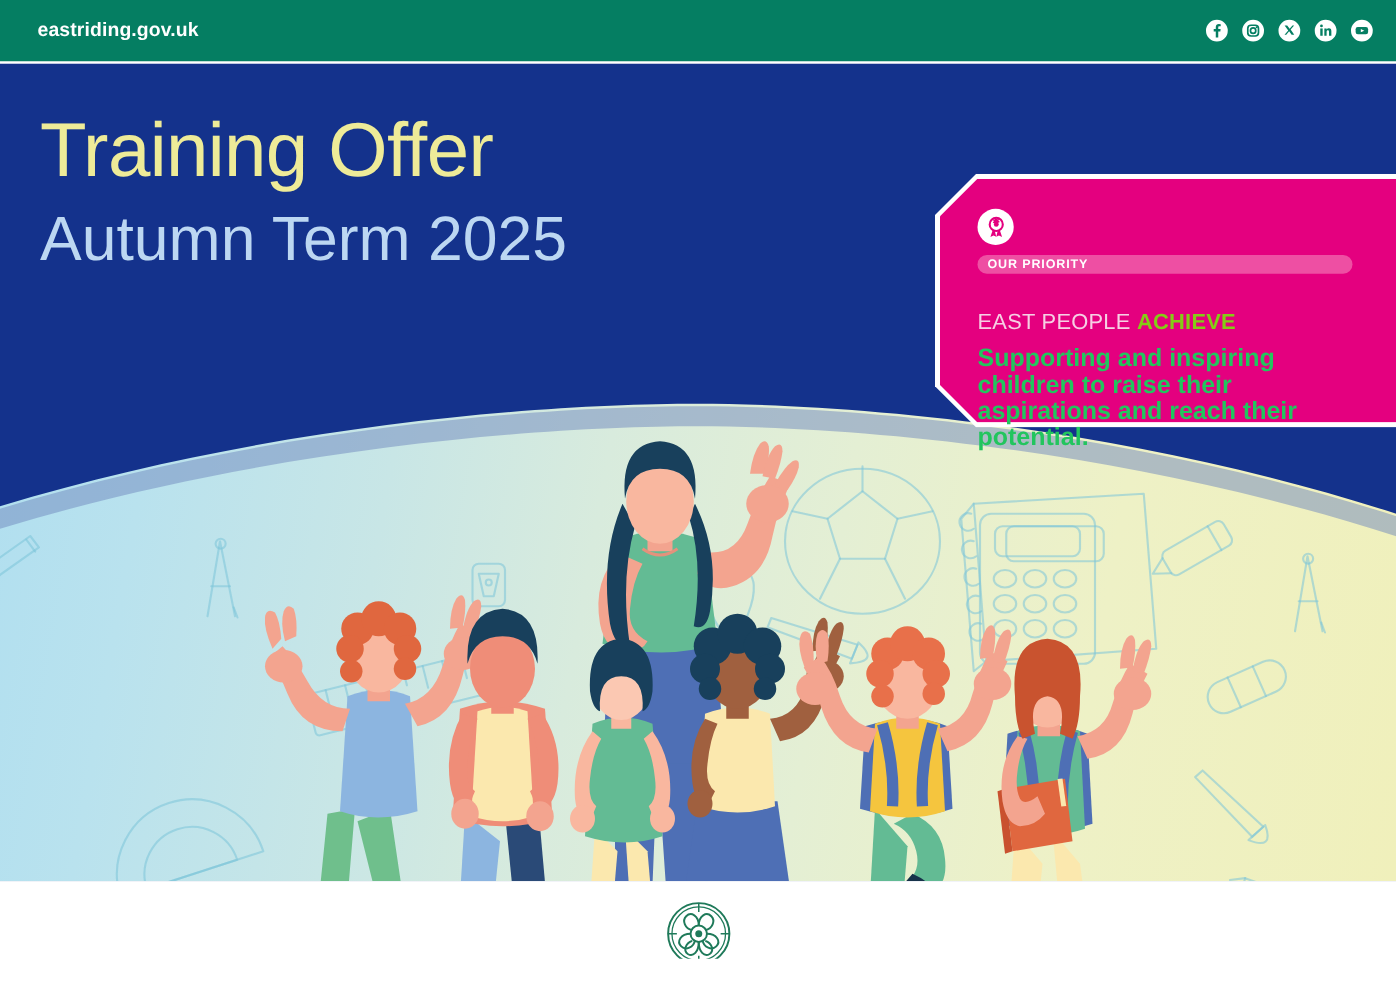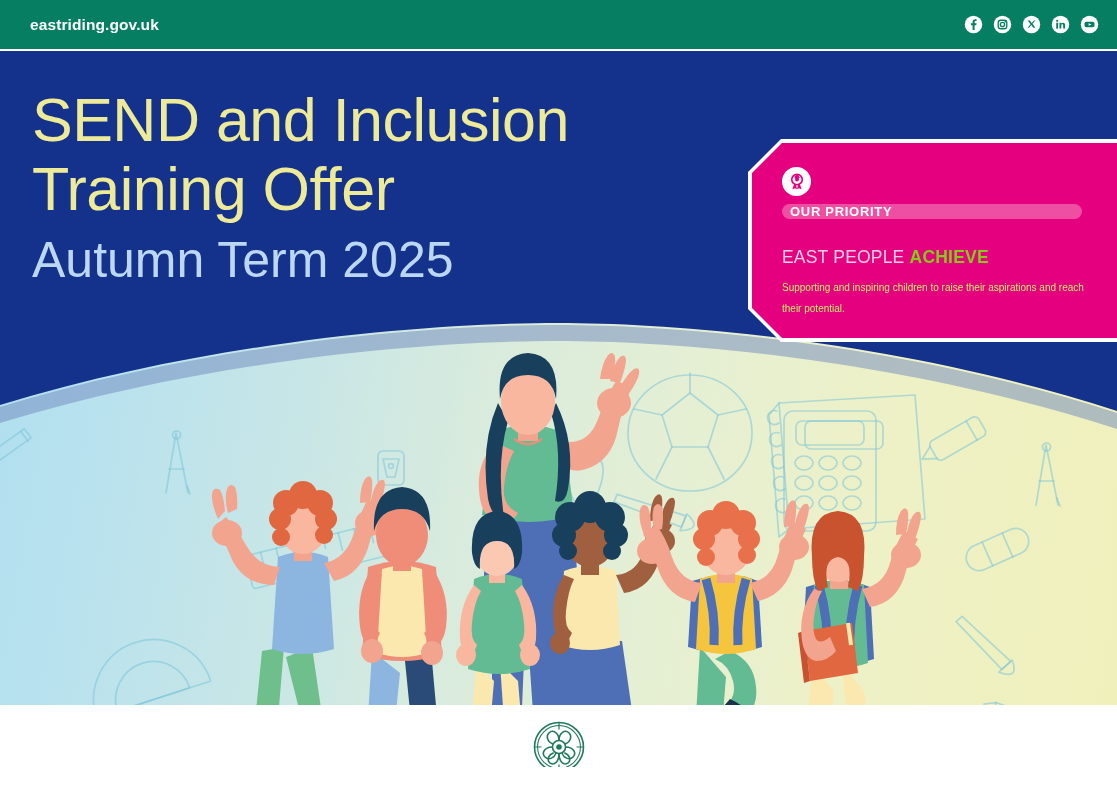--- a/index.html
+++ b/index.html
@@ -117,39 +117,39 @@
     margin-top: 8px;
     height: 15px;
     width: 300px;
     border-radius: 8px;
     background: #ee4fa3;
     display: flex; align-items: center;
     padding-left: 8px;
   }
   .pill-label {
     color: #ffffff;
-    font-size: 13px;
+    font-size: 10px;
     font-weight: 700;
     letter-spacing: 0.7px;
   }
   .p-head {
     margin-top: 7px;
     color: #f6cfe4;
     font-size: 17.5px;
     line-height: 21px;
     font-weight: 300;
     letter-spacing: .2px;
   }
   .p-head b { color: #84cc16; font-weight: 700; }
   .p-body {
     margin-top: 9px;
-    color: #bef264;
-    font-size: 10px;
+    color: #22c55e;
+    font-size: 20px;
     line-height: 21px;
-    font-weight: 400;
+    font-weight: 700;
   }
 
   
   .footer {
     position: absolute; left: 0; top: 705px;
     width: 1117px; height: 84px;
     background: #ffffff;
     display: flex; align-items: center; justify-content: center;
   }
   .logo { display: flex; align-items: center; gap: 14px; }
@@ -574,21 +574,20 @@
       </g>
 
       <path d="M0,356 C210,292 430,274 558,274 C680,274 900,292 1117,362 L1117,378 C900,308 680,290 558,290 C430,290 210,308 0,372 Z" fill="#6f88bd" opacity=".5"></path>
     </svg>
 
     <svg class="curve" viewBox="0 0 1117 654">
       <path d="M0,0 L1117,0 L1117,360 C900,290 680,272 558,272 C430,272 210,290 0,354 Z" fill="#14328c"></path>
     </svg>
 
     <div class="titles">
-      <div class="title-l1">SEND and Inclusion</div>
       <div class="title-l2">Training Offer</div>
       <div class="subtitle">Autumn Term 2025</div>
     </div>
 
     <div class="priority">
       <div class="priority-outline"></div>
       <div class="priority-bg"></div>
       <div class="priority-inner">
         <div class="rosette">
           <svg width="20" height="20" viewBox="0 0 24 24">

